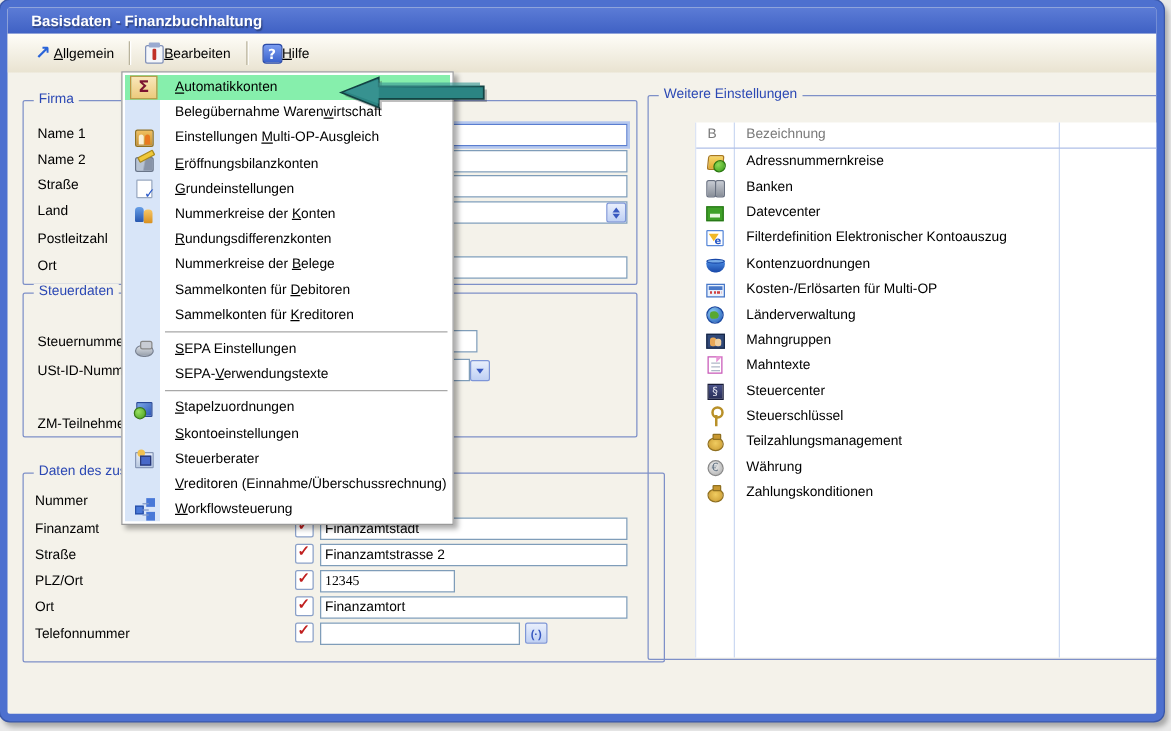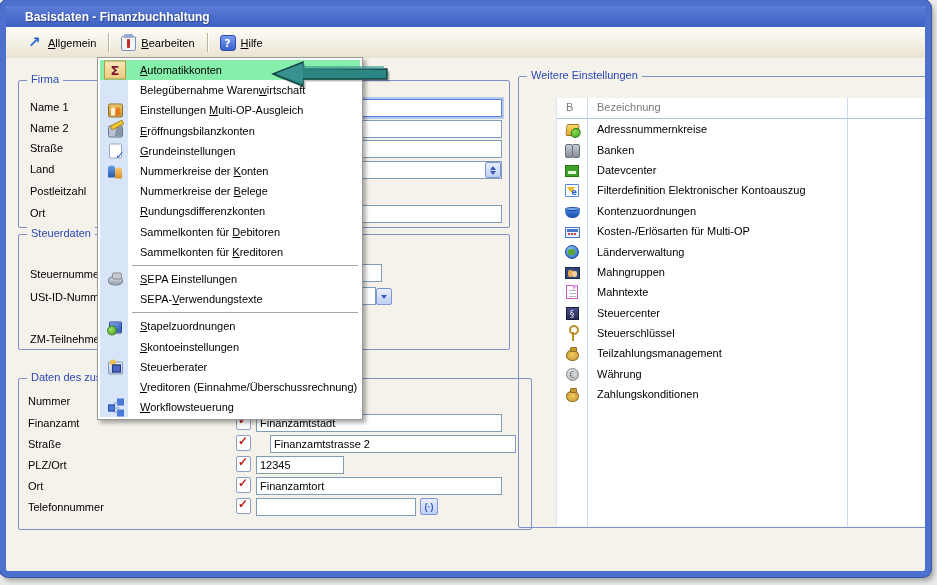--- a/index.html
+++ b/index.html
@@ -7,21 +7,21 @@
   .window{position:absolute;left:0;top:0;width:931px;height:577px;box-sizing:border-box;
     border:6px solid #4d70cf;border-radius:8px;background:#f4f2ea;overflow:hidden;
     box-shadow:0 0 0 1px #3a57a8,3px 4px 4px rgba(0,0,0,.28);}
   
   .titlebar{height:21px;background:linear-gradient(180deg,#5c7cd6,#3f61c4);
     display:flex;align-items:center;padding-left:19px;color:#fff;font-weight:bold;font-size:12px;
     text-shadow:1px 1px 1px rgba(0,0,0,.35);}
   
   .toolbar{height:31px;background:linear-gradient(180deg,#fefdf8,#e9e3d1);
     display:flex;align-items:center;padding-left:14px;}
-  .tbtn{display:flex;align-items:center;gap:5px;padding:3px 7px;border-radius:2px;cursor:default;}
+  .tbtn{display:flex;align-items:center;padding:3px 7px;border-radius:2px;cursor:default;}
   .tsep{width:1px;height:19px;background:#b9b39c;margin:0 5px;box-shadow:1px 0 0 #fff;}
   .u{text-decoration:underline;}
   
   .tabband{height:32px;background:#6e81b8;position:relative;}
   .tab{position:absolute;left:10px;bottom:0;width:78px;height:26px;background:#f3f0e7;
     border:1px solid #1a2a7e;border-bottom:none;border-radius:3px 3px 0 0;
     display:flex;align-items:center;justify-content:center;}
   
   .content{position:relative;height:481px;}
   .group{position:absolute;border:1px solid #7e90c8;border-radius:2px;}
@@ -187,24 +187,24 @@
       <span class="glabel">Daten des zuständigen Finanzamts</span>
     </div>
     <span class="flabel" style="left:22px;top:337px;">Nummer</span>
     <span class="chk" style="left:230px;top:334px;"></span>
     <input class="xpinput" style="left: 250px; top: 334px; width: 80px;" value="">
     <span class="flabel" style="left:22px;top:359px;">Finanzamt</span>
     <span class="chk" style="left:230px;top:356px;"></span>
     <input class="xpinput" style="left: 250px; top: 356px; width: 246px;" value="Finanzamtstadt">
     <span class="flabel" style="left:22px;top:380px;">Straße</span>
     <span class="chk" style="left:230px;top:377px;"></span>
-    <input class="xpinput" style="left: 250px; top: 377px; width: 246px; margin-left: 14px;" value="Finanzamtstrasse 2">
+    <input class="xpinput" style="left: 250px; top: 377px; width: 246px;" value="Finanzamtstrasse 2">
     <span class="flabel" style="left:22px;top:401px;">PLZ/Ort</span>
     <span class="chk" style="left:230px;top:398px;"></span>
-    <input class="xpinput" style="left: 250px; top: 398px; width: 88px;" value="12345">
+    <input class="xpinput" style="left: 250px; top: 398px; width: 108px; font-family: Liberation Serif, serif;" value="12345">
     <span class="flabel" style="left:22px;top:422px;">Ort</span>
     <span class="chk" style="left:230px;top:419px;"></span>
     <input class="xpinput" style="left: 250px; top: 419px; width: 246px;" value="Finanzamtort">
     <span class="flabel" style="left:22px;top:443px;">Telefonnummer</span>
     <span class="chk" style="left:230px;top:440px;"></span>
     <input class="xpinput" style="left: 250px; top: 440px; width: 160px;" value="">
     <span class="sqbtn phonebtn" style="left:414px;top:440px;width:18px;height:17px;"></span>
 
     <div class="group" style="left:512px;top:18px;width:412px;height:450px;">
       <span class="glabel">Weitere Einstellungen</span>
@@ -335,25 +335,25 @@
       <span class="mi-label"><span></span><span class="u">G</span><span>rundeinstellungen</span></span>
     </div>
     <div class="menu-item">
       <span class="mi-icon">
           <span class="ic ic-people"></span>
         </span>
       <span class="mi-label"><span>Nummerkreise der </span><span class="u">K</span><span>onten</span></span>
     </div>
     <div class="menu-item">
       <span class="mi-icon"></span>
+      <span class="mi-label"><span></span><span class="u">R</span><span>undungsdifferenzkonten</span></span>
+    </div>
+    <div class="menu-item">
+      <span class="mi-icon"></span>
       <span class="mi-label"><span>Nummerkreise der </span><span class="u">B</span><span>elege</span></span>
-    </div>
-    <div class="menu-item">
-      <span class="mi-icon"></span>
-      <span class="mi-label"><span></span><span class="u">R</span><span>undungsdifferenzkonten</span></span>
     </div>
     <div class="menu-item">
       <span class="mi-icon"></span>
       <span class="mi-label"><span>Sammelkonten für </span><span class="u">D</span><span>ebitoren</span></span>
     </div>
     <div class="menu-item">
       <span class="mi-icon"></span>
       <span class="mi-label"><span>Sammelkonten für </span><span class="u">K</span><span>reditoren</span></span>
     </div>
     <div class="menu-sep"></div>

